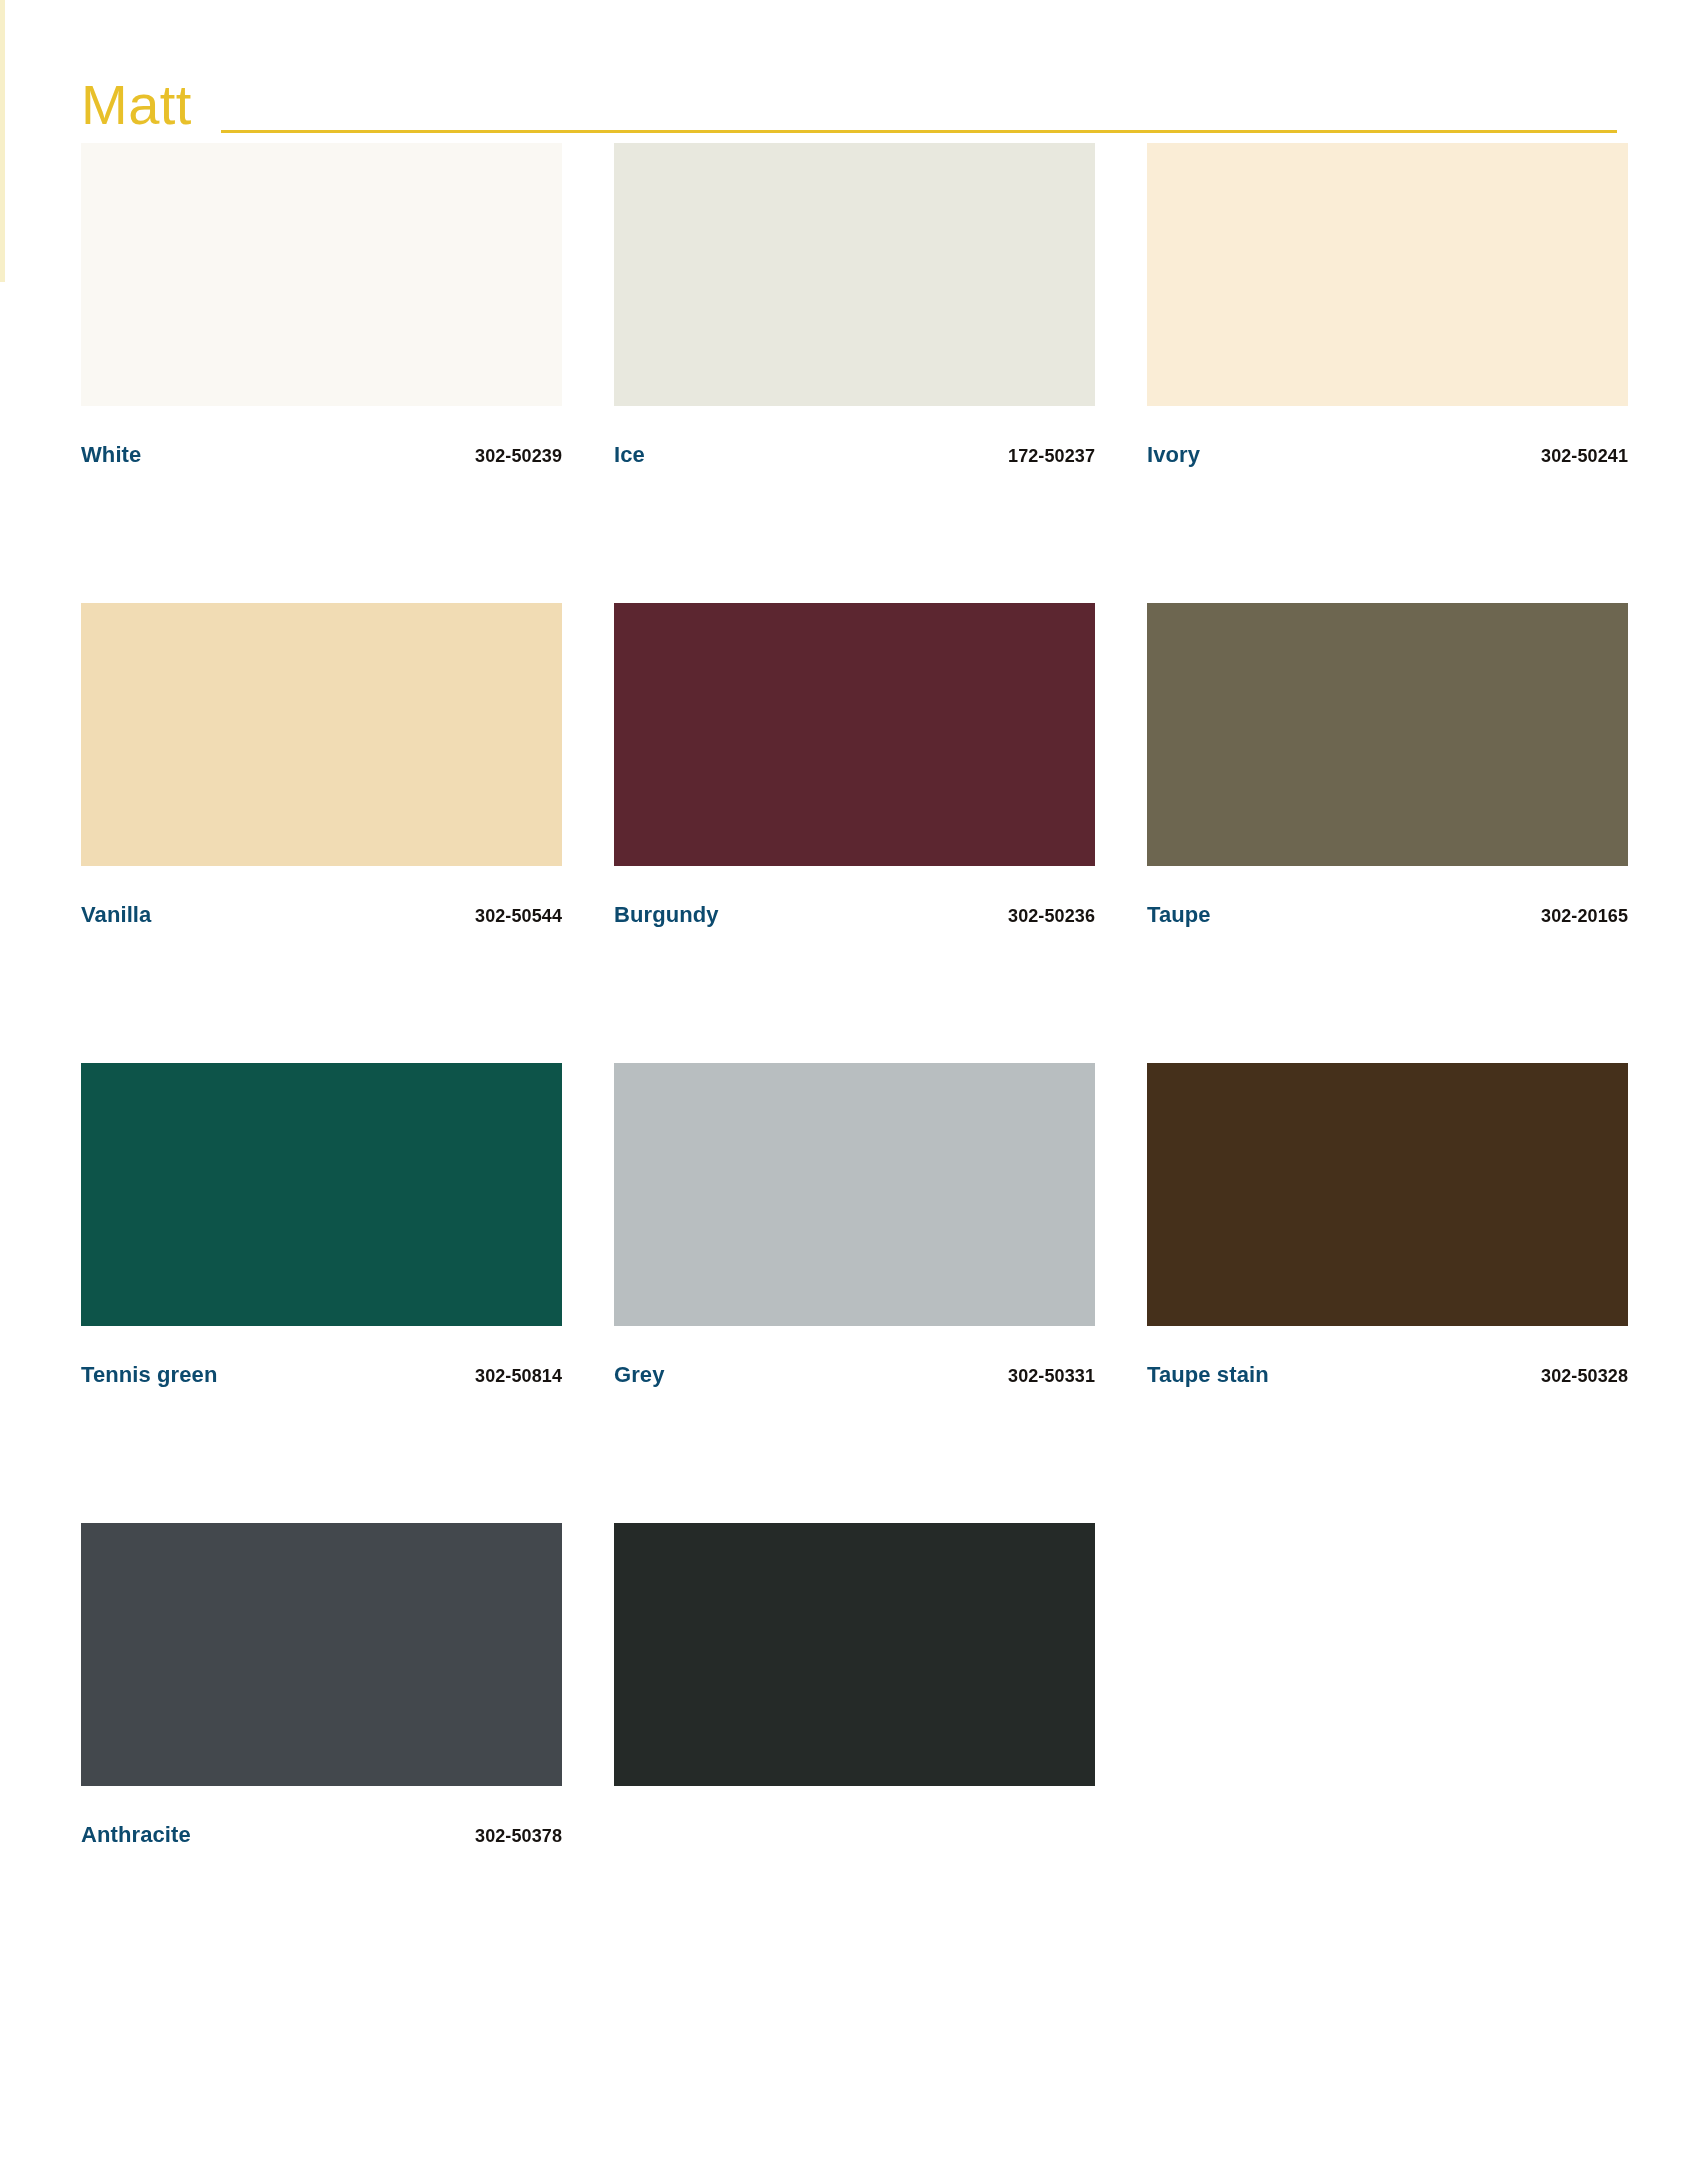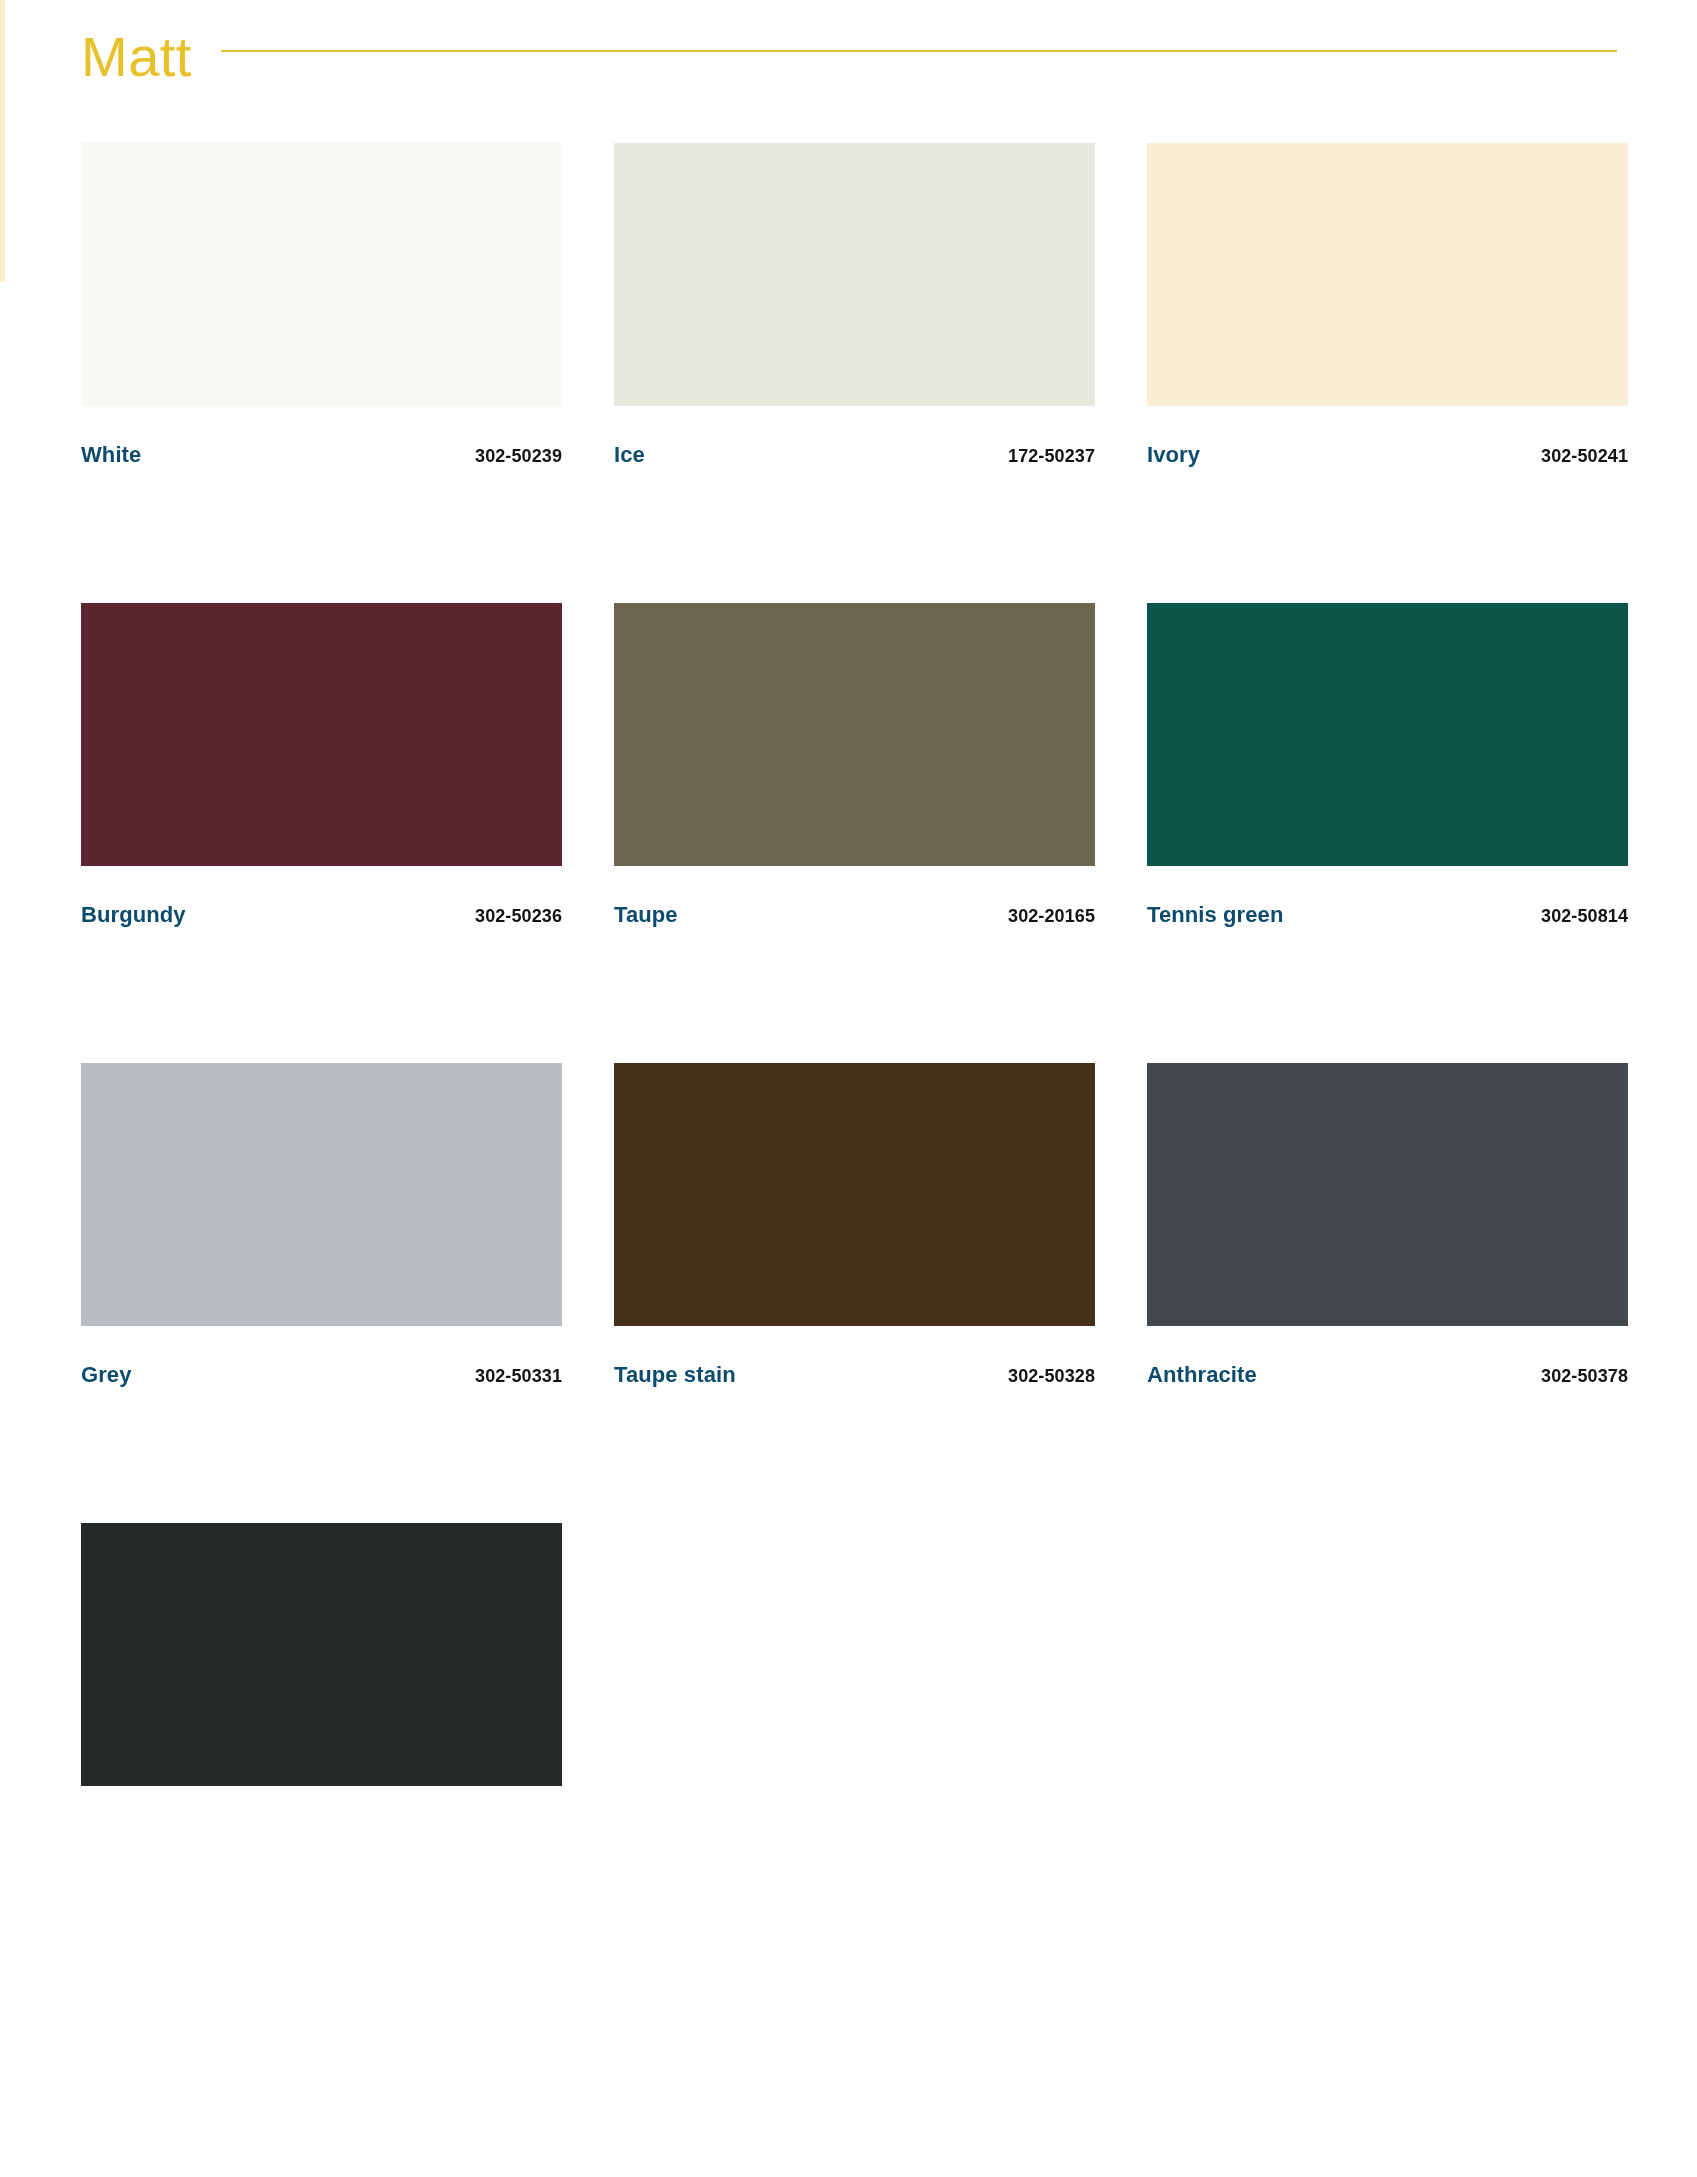--- a/index.html
+++ b/index.html
@@ -33,21 +33,21 @@
     top: 0;
     width: 1698px;
     height: 2177px;
     box-sizing: border-box;
     padding: 0 81px;
   }
 
   
   .section-head {
     display: flex;
-    align-items: flex-start;
+    align-items: flex-end;
     height: 133px;
     padding-top: 28.5px;
     box-sizing: border-box;
     gap: 8px;
   }
   .section-title {
     font-size: 56px;
     font-weight: 400;
     color: #E8C02A;
     letter-spacing: 0.5px;
@@ -126,20 +126,27 @@
         </div>
       </div>
       <div class="swatch-cell">
         <div class="swatch-chip" style="background: rgb(250, 237, 214);"></div>
         <div class="swatch-caption">
           <span class="swatch-name">Ivory</span>
           <span class="swatch-code">302-50241</span>
         </div>
       </div>
       <div class="swatch-cell">
+        <div class="swatch-chip" style="background: rgb(241, 220, 180);"></div>
+        <div class="swatch-caption">
+          <span class="swatch-name">Vanilla</span>
+          <span class="swatch-code">302-50544</span>
+        </div>
+      </div>
+      <div class="swatch-cell">
         <div class="swatch-chip" style="background: rgb(92, 38, 48);"></div>
         <div class="swatch-caption">
           <span class="swatch-name">Burgundy</span>
           <span class="swatch-code">302-50236</span>
         </div>
       </div>
       <div class="swatch-cell">
         <div class="swatch-chip" style="background: rgb(109, 102, 80);"></div>
         <div class="swatch-caption">
           <span class="swatch-name">Taupe</span>

